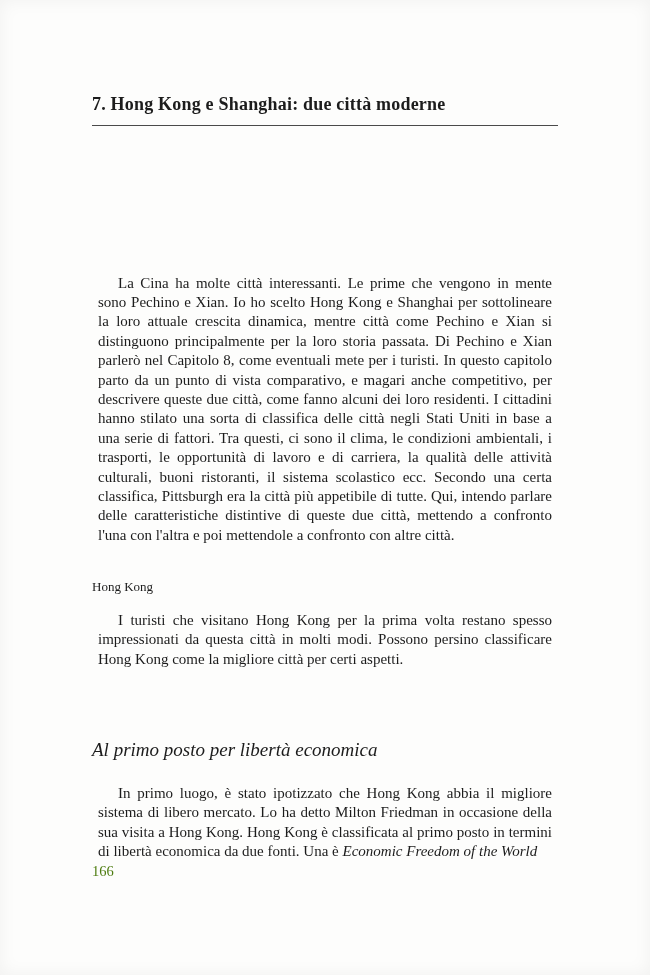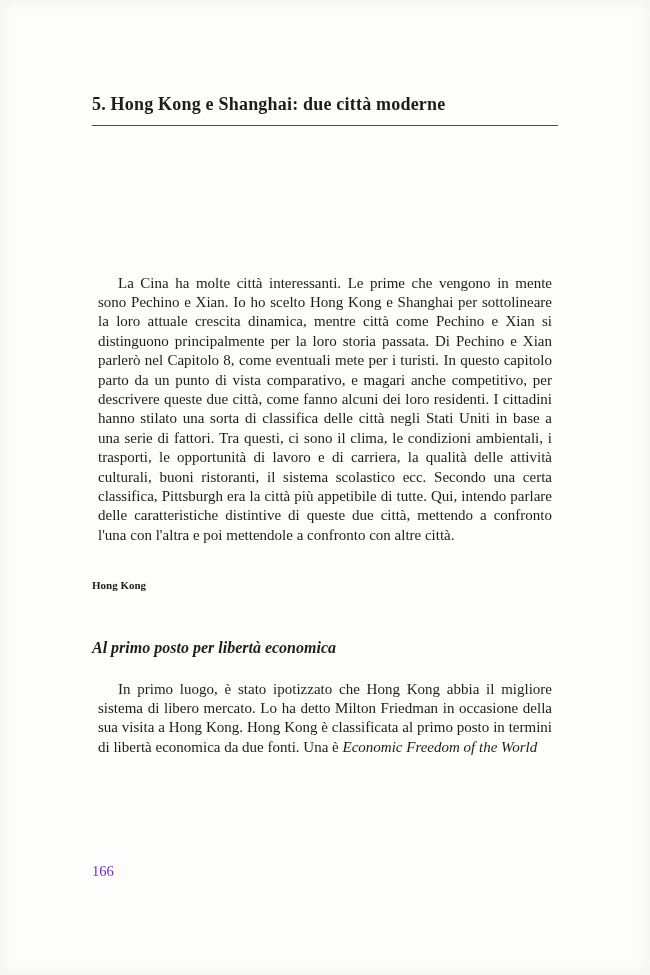--- a/index.html
+++ b/index.html
@@ -46,63 +46,64 @@
     text-align: justify;
     text-indent: 20px;
     hyphens: auto;
     -webkit-hyphens: auto;
   }
   p.intro {
     margin-top: 148px;
   }
   .section-heading {
     margin: 34px 0 0 0;
-    font-size: 11px;
-    font-weight: bold;
+    font-size: 13px;
+    font-weight: normal;
     line-height: 1.2;
   }
   p.section-par {
     margin-top: 16px;
   }
   .subsection-heading {
-    margin: 46px 0 0 0;
-    font-size: 16px;
-    font-weight: bold;
+    margin: 70px 0 0 0;
+    font-size: 19px;
+    font-weight: normal;
     font-style: italic;
     line-height: 1.2;
   }
   p.subsection-par {
     margin-top: 22px;
   }
   .book-title-italic {
     font-style: italic;
     font-family: Liberation Serif, serif;
   }
   .page-number {
     position: absolute;
     left: 92px;
     top: 863px;
     font-size: 14.5px;
-    color: #6d28d9;
+    color: #4d7c0f;
   }
 </style>
 </head>
 <body>
 
 <div class="page">
   <div class="content">
 
-    <h1 class="chapter-title">5. Hong Kong e Shanghai: due città moderne</h1>
+    <h1 class="chapter-title">7. Hong Kong e Shanghai: due città moderne</h1>
 
     <div class="title-rule"></div>
 
     <p class="body-par intro">La Cina ha molte città interessanti. Le prime che vengono in mente sono Pechino e Xian. Io ho scelto Hong Kong e Shanghai per sottolineare la loro attuale crescita dinamica, mentre città come Pechino e Xian si distinguono principalmente per la loro storia passata. Di Pechino e Xian parlerò nel Capitolo 8, come eventuali mete per i turisti. In questo capitolo parto da un punto di vista comparativo, e magari anche competitivo, per descrivere queste due città, come fanno alcuni dei loro residenti. I cittadini hanno stilato una sorta di classifica delle città negli Stati Uniti in base a una serie di fattori. Tra questi, ci sono il clima, le condizioni ambientali, i trasporti, le opportunità di lavoro e di carriera, la qualità delle attività culturali, buoni ristoranti, il sistema scolastico ecc. Secondo una certa classifica, Pittsburgh era la città più appetibile di tutte. Qui, intendo parlare delle caratteristiche distintive di queste due città, mettendo a confronto l'una con l'altra e poi mettendole a confronto con altre città.</p>
 
     <h2 class="section-heading">Hong Kong</h2>
 
+    <p class="body-par section-par">I turisti che visitano Hong Kong per la prima volta restano spesso impressionati da questa città in molti modi. Possono persino classificare Hong Kong come la migliore città per certi aspetti.</p>
 
     <h3 class="subsection-heading">Al primo posto per libertà economica</h3>
 
     <p class="body-par subsection-par"><span>In primo luogo, è stato ipotizzato che Hong Kong abbia il migliore sistema di libero mercato. Lo ha detto Milton Friedman in occasione della sua visita a Hong Kong. Hong Kong è classificata al primo posto in termini di libertà economica da due fonti. Una è </span><em class="book-title-italic">Economic Freedom of the World</em></p>
 
   </div>
 
   <div class="page-number">166</div>
 </div>
 

